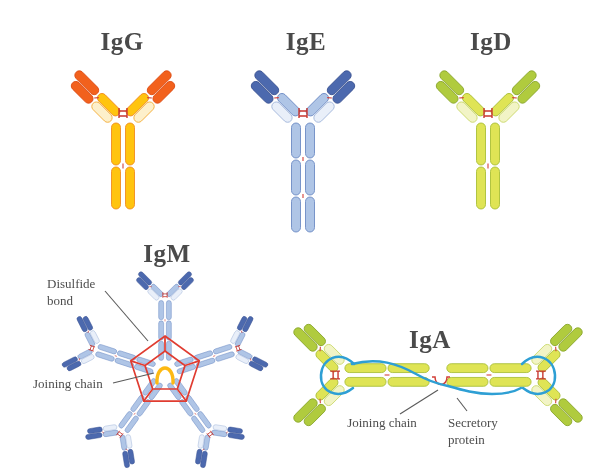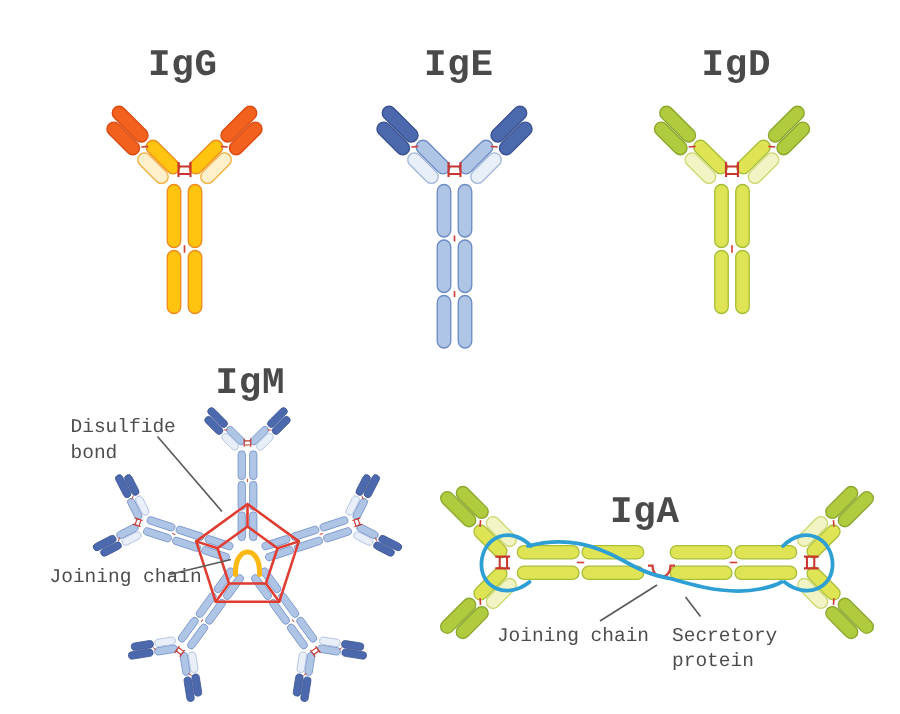--- a/index.html
+++ b/index.html
@@ -1,17 +1,17 @@
 <!DOCTYPE html>
 <html><head>
 <meta charset="utf-8">
 <style>
   html,body{margin:0;padding:0;background:#ffffff;}
   .stage{position:relative;width:600px;height:472px;background:#ffffff;overflow:hidden;
-         font-family:Liberation Mono, monospace;}
+         font-family:Liberation Serif, serif;}
   svg{display:block;}
   svg rect{stroke-width:.9;}
   .ttl{font-size:25px;font-weight:bold;fill:#4a4a4a;letter-spacing:.5px;}
   .lbl{font-size:13px;fill:#4d4d4d;}
   .leader{stroke:#5a5a5a;stroke-width:1.1;fill:none;}
   
   .th-orange{--hc:#FFC40F;--hcs:#F08C1E;--tip:#F2611D;--tips:#DC4A12;--lc:#FDF0CB;--lcs:#F3AE3D;}
   .th-blue  {--hc:#AFC5E6;--hcs:#6D8BC4;--tip:#4C69AE;--tips:#3A5292;--lc:#E9EFF9;--lcs:#A4B8DB;}
   .th-green {--hc:#DFE455;--hcs:#A9BE37;--tip:#B0CB3E;--tips:#8AA72C;--lc:#F2F4C6;--lcs:#CCD96E;}
 </style>

